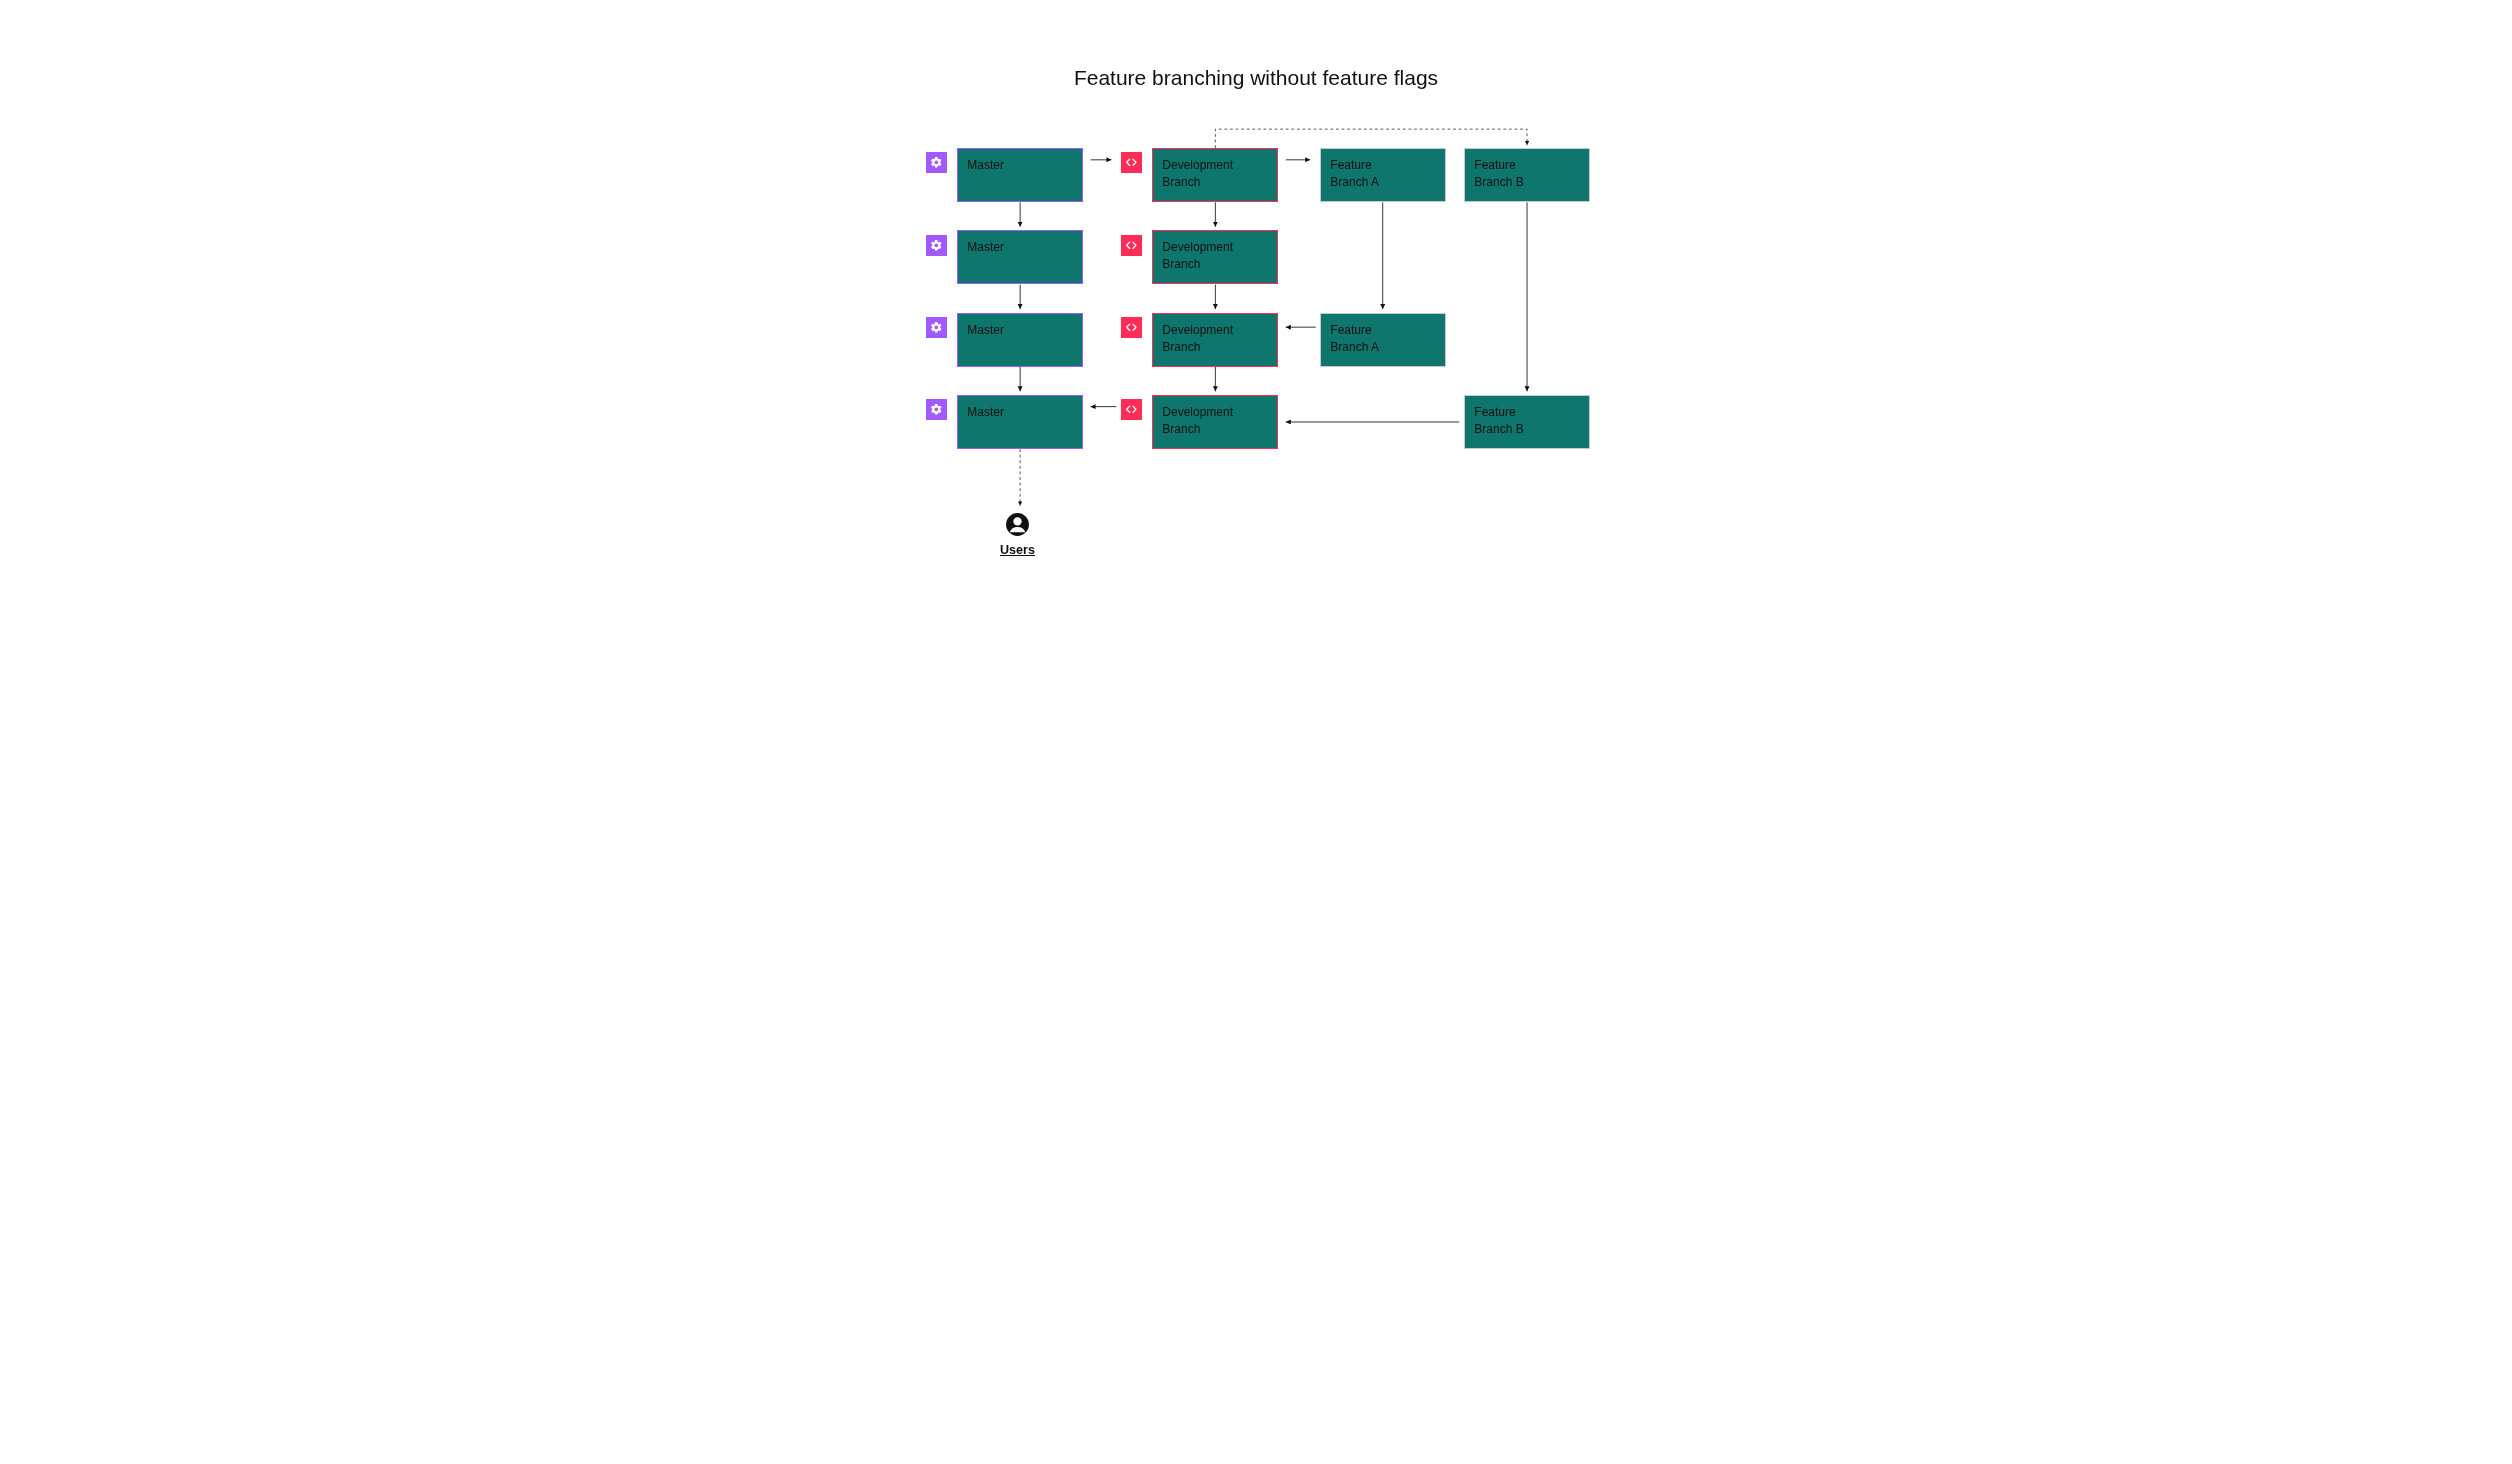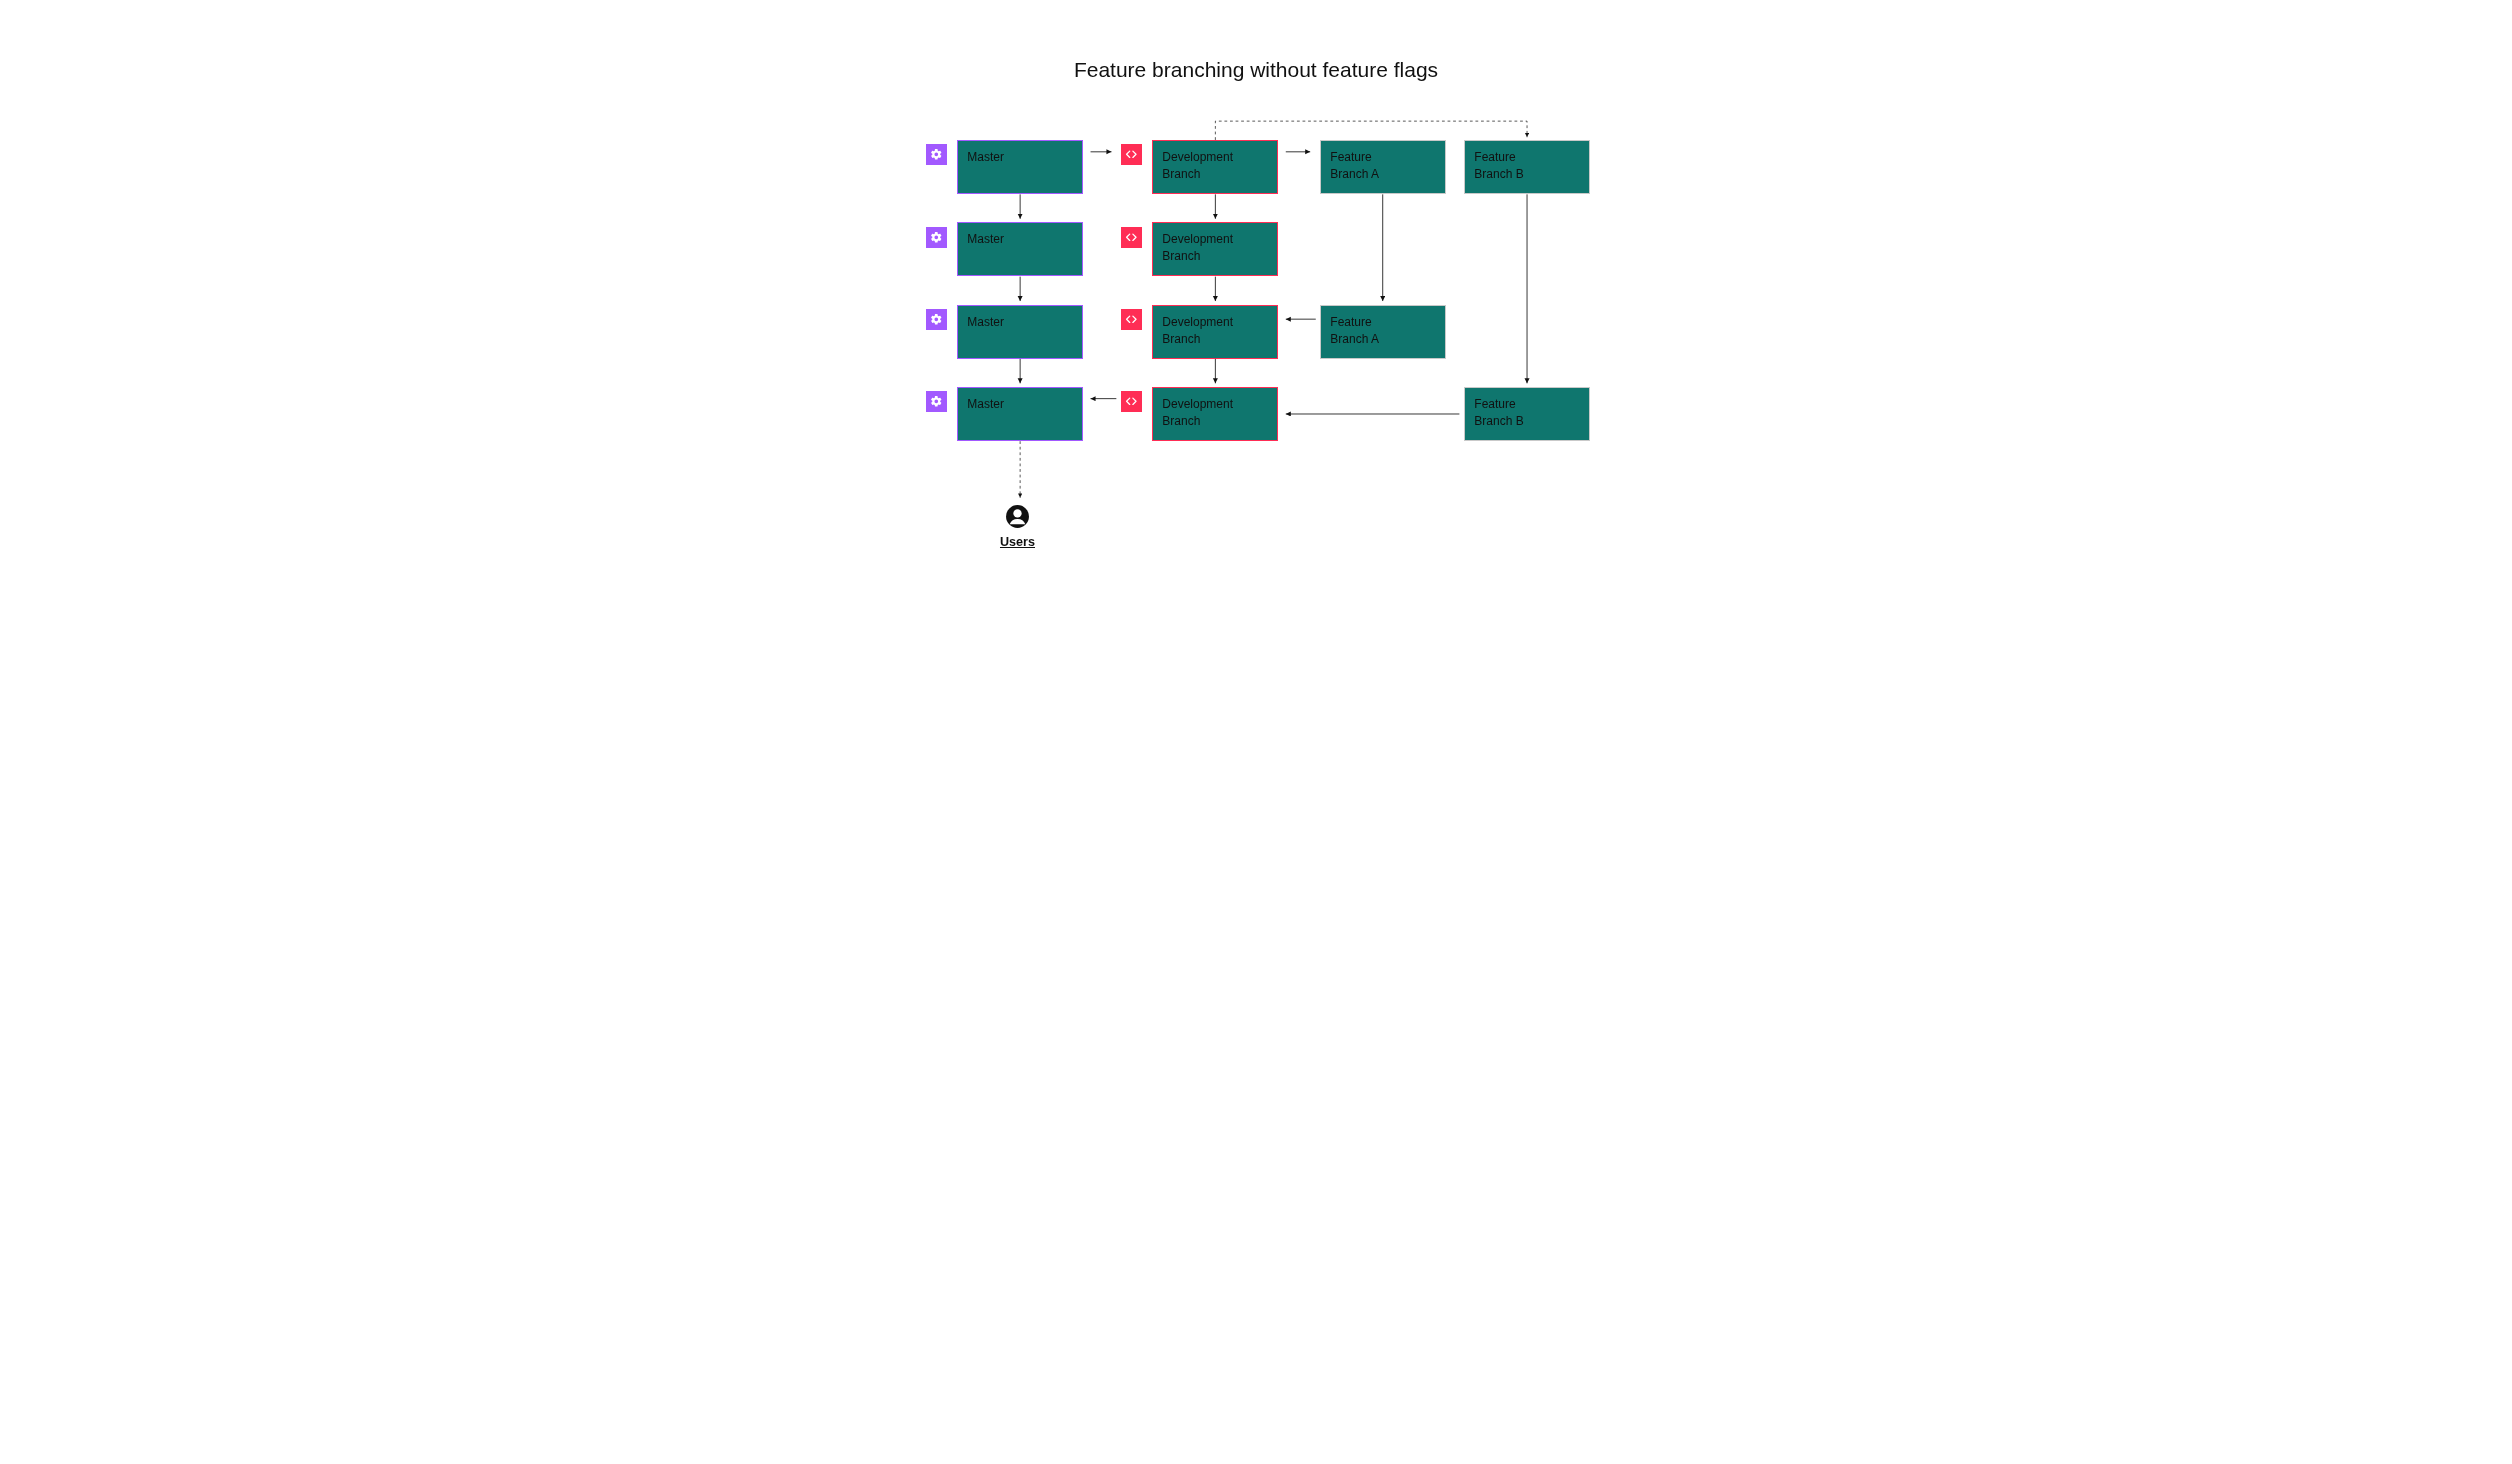--- a/index.html
+++ b/index.html
@@ -6,21 +6,21 @@
     margin: 0;
     padding: 0;
     background: #ffffff;
     font-family: -apple-system, BlinkMacSystemFont, "Segoe UI", Helvetica, Arial, sans-serif;
     color: #111;
   }
   .canvas {
     position: relative;
     width: 1005px;
     height: 585px;
-    margin: 4px auto;
+    margin: 12px auto;
   }
   .title {
     position: absolute;
     width: 100%;
     text-align: center;
     font-size: 21px;
     font-weight: 500;
     color: #111;
   }
   .box {

